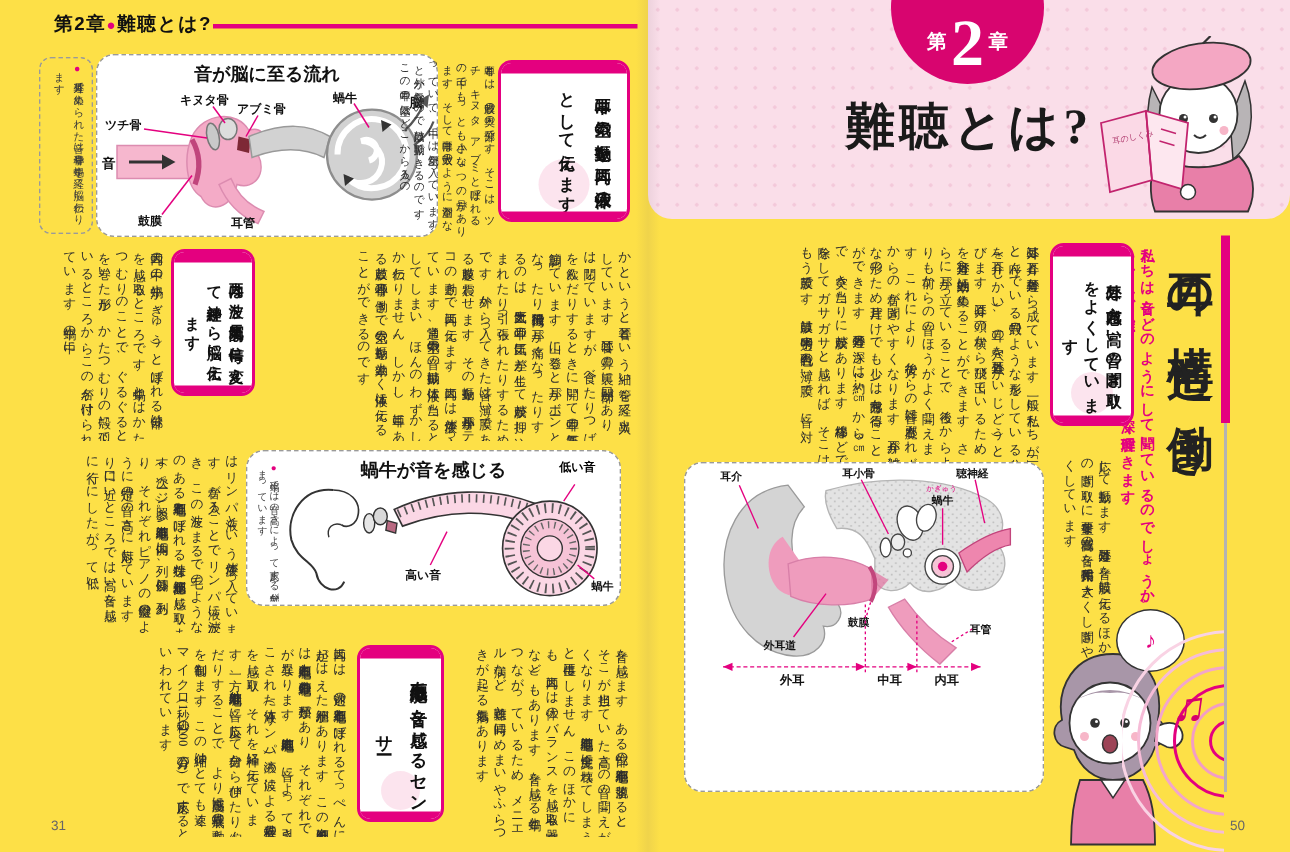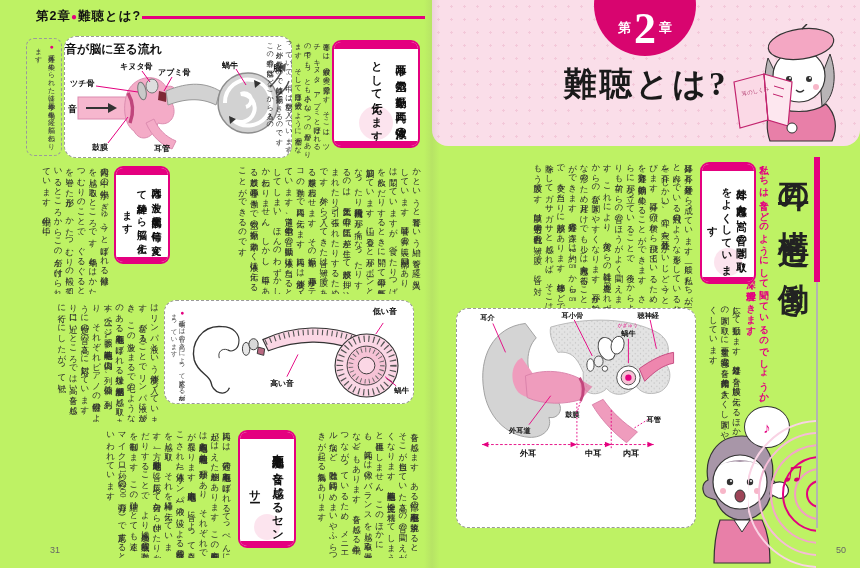--- a/index.html
+++ b/index.html
@@ -1,30 +1,30 @@
 <!DOCTYPE html>
 <html><head>
 <meta charset="utf-8">
 <style>
   :root{ --accent:#e4007f; --pink-line:#d87fa8; --lite:#f6c3d6; }
   *{box-sizing:border-box; margin:0; padding:0;}
   html,body{width:860px;height:568px;}
   body{font-family:"Liberation Sans","DejaVu Sans",sans-serif;background:#fff;}
-  .spread{position:relative;width:860px;height:568px;background:#bef264;overflow:hidden;}
+  .spread{position:relative;width:860px;height:568px;background:#fde047;overflow:hidden;}
   .abs{position:absolute;}
   .v{writing-mode:vertical-rl;text-orientation:mixed;overflow:hidden;}
   .body-txt{font-family:"Liberation Serif","DejaVu Serif",serif;font-size:8.5px;line-height:11.6px;letter-spacing:.3px;color:#2c2c2c;}
   .small-body{font-size:7.2px;line-height:9.4px;}
   
   .lp-header{left:36px;top:8px;font-size:12.5px;font-weight:bold;color:#111;letter-spacing:1px;}
   .lp-header .bullet{color:var(--accent);font-size:10px;}
   .header-rule{left:142px;top:16px;width:283px;height:2.5px;background:var(--accent);}
   
   .dash-box{border:1.6px dashed #9a9a9a;border-radius:12px;background:#fff;}
-  .dbox-title{font-weight:bold;font-size:12px;text-align:left;color:#111;padding-top:4px;}
+  .dbox-title{font-weight:bold;font-size:12px;text-align:center;color:#111;padding-top:4px;}
   .cap{font-size:7px;line-height:9px;color:#3a3a3a;}
   .bullet{color:var(--accent);}
   
   .hbox{background:#fff;border:2px solid var(--accent);border-radius:9px;overflow:hidden;}
   .hbox:before{content:"";position:absolute;top:0;left:0;right:0;height:7px;background:var(--accent);}
   .hbox:after{content:"";position:absolute;bottom:0;left:0;right:0;height:5px;background:var(--accent);}
   .hbox .deco{position:absolute;left:50%;bottom:6px;width:34px;height:34px;margin-left:-17px;border-radius:50%;background:#fbd9e7;opacity:.7;}
   .htxt{position:absolute;inset:11px 5px 9px 5px;writing-mode:vertical-rl;font-weight:bold;color:#111;text-align:center;letter-spacing:1px;}
   
   .band{left:432px;top:0;width:428px;height:146px;background:#fadee9;border-radius:0 0 16px 16px;
@@ -34,21 +34,21 @@
   .badge-small{font-size:13px;font-weight:bold;}
   .badge-num{font-family:"Liberation Serif","DejaVu Serif",serif;font-size:44px;font-weight:bold;line-height:.85;}
   .chapter-title{left:540px;top:62px;width:212px;text-align:center;font-family:"Liberation Serif","DejaVu Serif",serif;
                  font-size:33px;font-weight:bold;color:#1a1a1a;letter-spacing:3px;}
   
   .section-title{left:772px;top:158px;height:290px;writing-mode:vertical-rl;font-size:31px;font-weight:bold;color:#222;letter-spacing:6px;}
   .title-bar{left:814px;top:157px;width:6px;height:125px;background:var(--accent);}
   .title-rule{left:816px;top:282px;width:2px;height:246px;background:#b3b3b3;}
   .section-lead{left:744px;top:158px;height:310px;width:27px;writing-mode:vertical-rl;font-size:9.5px;line-height:13px;
                 font-weight:bold;color:var(--accent);letter-spacing:.5px;}
-  .pagenum{font-size:9px;color:#666;margin-left:16px;}
+  .pagenum{font-size:9px;color:#666;}
   .gutter{left:424px;top:0;width:16px;height:568px;background:linear-gradient(90deg,rgba(0,0,0,0),rgba(120,100,110,.10),rgba(0,0,0,0));}
   .arc{position:absolute;border-radius:50%;border-style:solid;}
   .note-big{font-size:30px;color:#d6006d;transform:rotate(8deg);}
   .bubble{background:#fff;border:1.6px solid #333;border-radius:50%;display:flex;align-items:center;justify-content:center;}
   .bubble .n{color:var(--accent);font-size:15px;font-weight:bold;}
   svg text{font-family:"Liberation Sans","DejaVu Sans",sans-serif;}
 </style>
 </head>
 <body>
 
@@ -110,20 +110,21 @@
 
     <div class="abs v body-txt" style="left:176px;top:162px;width:246px;height:132px;">かというと耳管という細い管を経て出入りしています。耳管は鼻の裏に開口部があり、普段は閉じていますが、食べたりつばを飲んだりするときに開いて中耳の気圧を調節しています。山に登ると耳がボーンとなったり飛行機内で耳が痛くなったりするのは、大気圧と中耳の気圧に差が生じて鼓膜が押し込まれたり引っ張られたりするためです。外から入ってきた音は薄い膜である鼓膜を震わせます。その振動を、耳小骨がテコの動きで内耳に伝えます。内耳には液体が入っています。通常、空気中の音の振動は液体に当たると反射してしまい、ほんのわずかしか伝わりません。しかし、中耳にある鼓膜と耳小骨の働きで空気の振動を効率よく液体に伝えることができるのです。</div>
     <div class="abs hbox" style="left:114px;top:166px;width:56px;height:98px;">
       <div class="htxt" style="font-size:10px;line-height:14.6px;">内耳は波を電気的な信号に変えて神経から脳に伝えます</div>
     </div>
     <div class="abs v body-txt" style="left:26px;top:162px;width:84px;height:132px;">内耳の中の蝸牛(かぎゅう)と呼ばれる部分は、音を感じ取るところです。蝸牛とはかたつむりのことで、ぐるぐると渦を巻いた形が、かたつむりの殻に似ているところからこの名が付けられています。蝸牛の中に</div>
 
     <div class="abs v body-txt" style="left:26px;top:298px;width:134px;height:124px;">はリンパ液という液体が入っています。音が入ることでリンパ液に波が起き、この波をまるで毛のような突起のある有毛細胞と呼ばれる特殊な感覚細胞が感じ取ります(次ページ参照)。有毛細胞は内側に1列、外側に3列あり、それぞれピアノの鍵盤のように特定の音の高さに対応しています。入り口に近いところでは高い音を感じ、奥に行くにしたがって低い</div>
 
     <div class="abs dash-box" style="left:164px;top:300px;width:250px;height:104px;">
+      <div class="dbox-title">蝸牛が音を感じる</div>
       <div class="abs v cap" style="left:4px;top:8px;width:17px;height:92px;font-size:6.5px;line-height:8px;">
         <span class="bullet">●</span><span>蝸牛では音の高さによって反応する部分が決まっています</span>
       </div>
       <div class="abs" style="right:16px;top:5px;font-size:8px;font-weight:bold;">低い音</div>
       <svg viewBox="0 0 244 84" width="226" height="82" style="position:absolute;left:20px;top:18px;">
         <path d="M40,6 C18,4 6,24 10,42 C14,56 26,58 28,66 C30,78 44,82 48,72" fill="#fff" stroke="#333" stroke-width="1.5"></path>
         <path d="M40,6 C52,6 60,14 58,24 C57,31 50,34 46,31" fill="none" stroke="#333" stroke-width="1.2"></path>
         <path d="M46,31 C40,29 35,33 37,40" fill="none" stroke="#333"></path>
         <ellipse cx="66" cy="30" rx="4" ry="7" fill="#e6e6e6" stroke="#333"></ellipse>
         <ellipse cx="74" cy="25" rx="5" ry="6" fill="#d9d9d9" stroke="#333"></ellipse>

